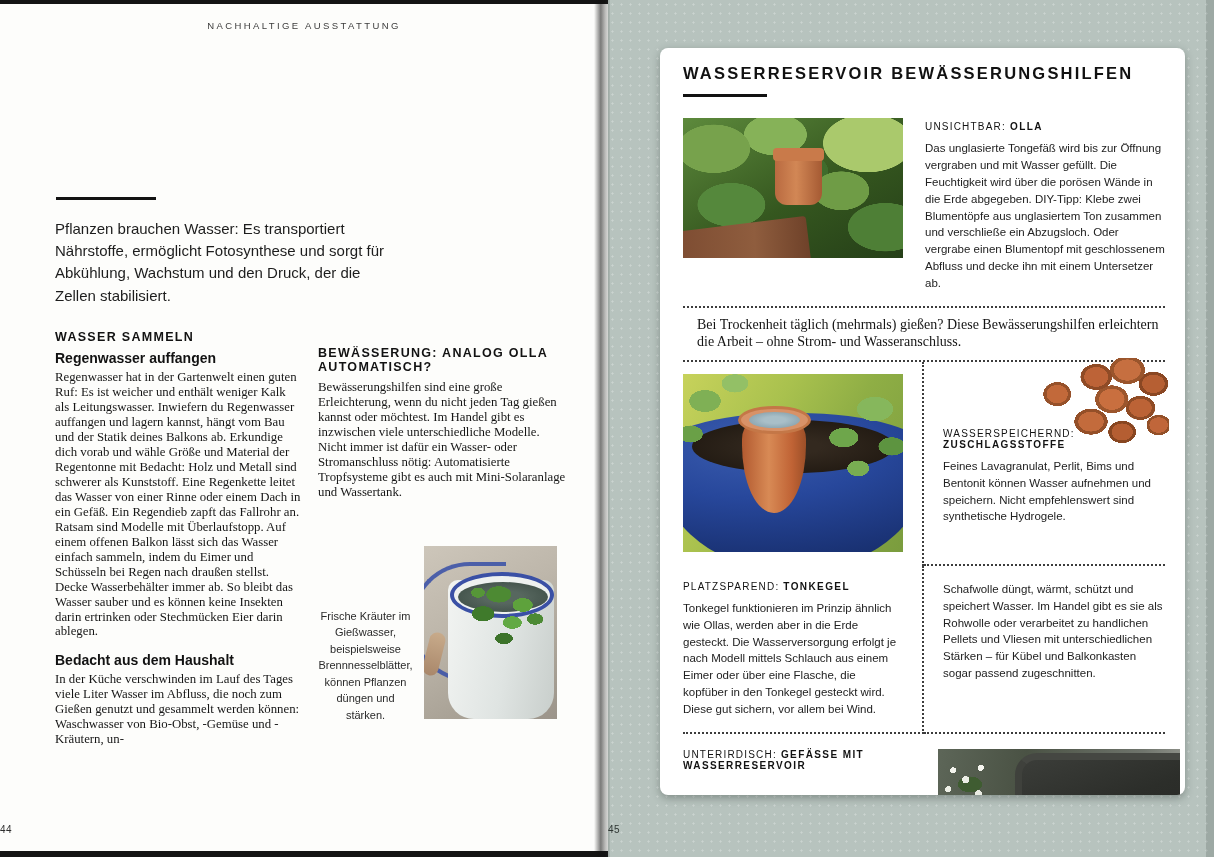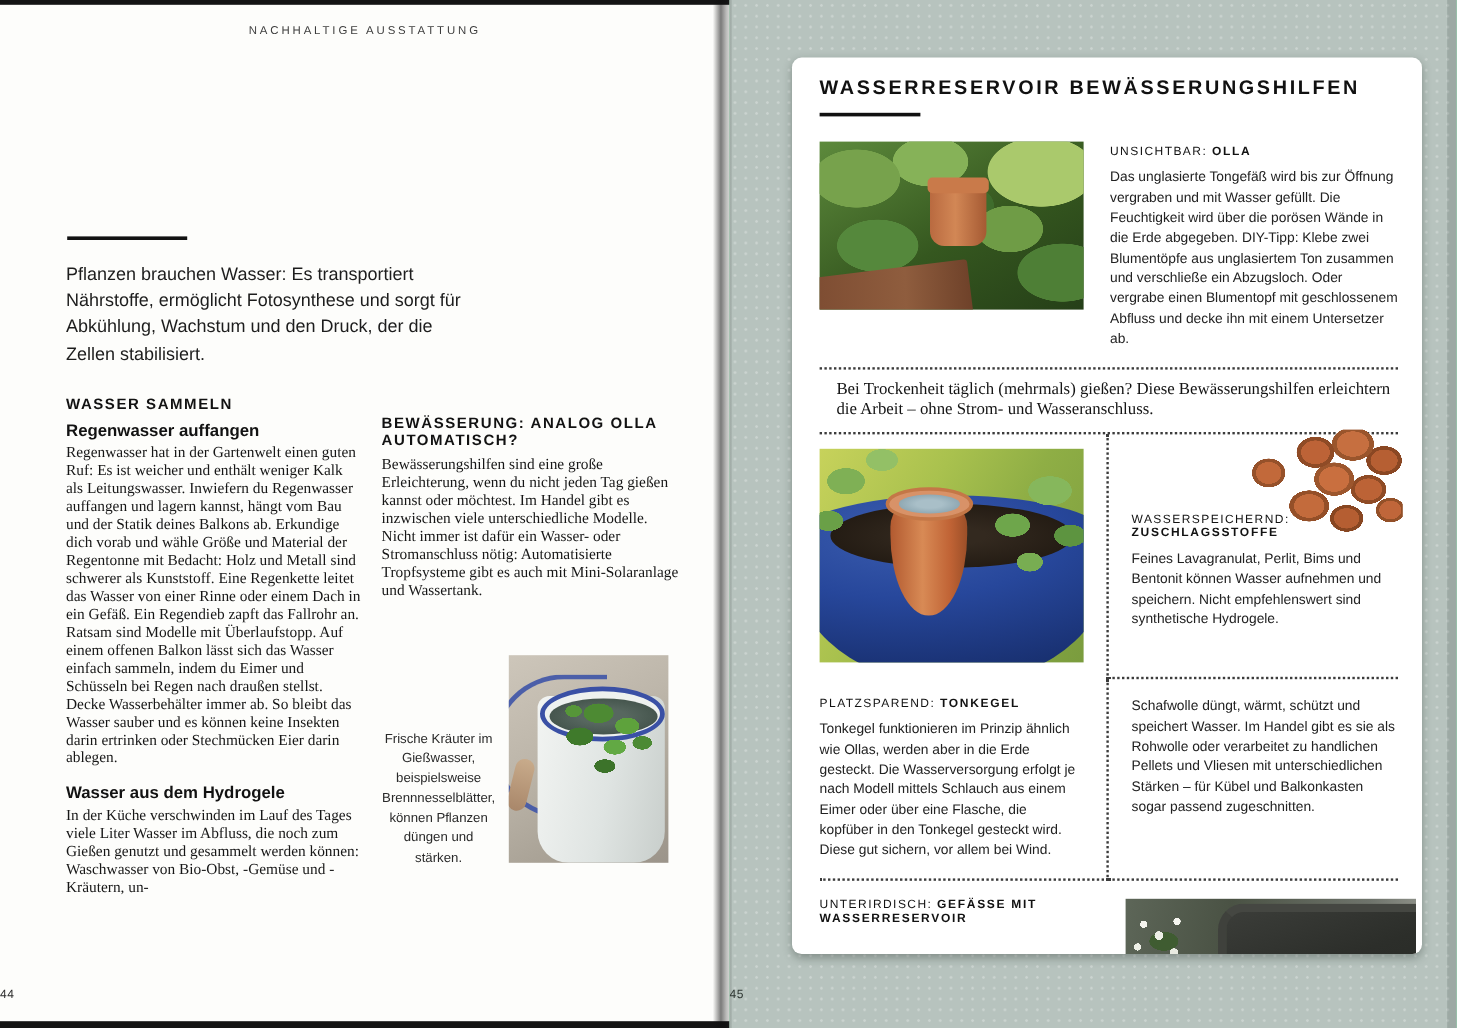--- a/index.html
+++ b/index.html
@@ -186,21 +186,21 @@
 
     <div class="lp-rule"></div>
 
     <p class="lp-intro">Pflanzen brauchen Wasser: Es transportiert Nährstoffe, ermöglicht Fotosynthese und sorgt für Abkühlung, Wachstum und den Druck, der die Zellen stabilisiert.</p>
 
     <div class="lp-cols">
       <div class="col">
         <h4 class="sc-head">WASSER SAMMELN</h4>
         <h5 class="sub-head">Regenwasser auffangen</h5>
         <p class="serif-p">Regenwasser hat in der Gartenwelt einen guten Ruf: Es ist weicher und enthält weniger Kalk als Leitungswasser. Inwiefern du Regenwasser auffangen und lagern kannst, hängt vom Bau und der Statik deines Balkons ab. Erkundige dich vorab und wähle Größe und Material der Regentonne mit Bedacht: Holz und Metall sind schwerer als Kunststoff. Eine Regenkette leitet das Wasser von einer Rinne oder einem Dach in ein Gefäß. Ein Regendieb zapft das Fallrohr an. Ratsam sind Modelle mit Überlaufstopp. Auf einem offenen Balkon lässt sich das Wasser einfach sammeln, indem du Eimer und Schüsseln bei Regen nach draußen stellst. Decke Wasserbehälter immer ab. So bleibt das Wasser sauber und es können keine Insekten darin ertrinken oder Stechmücken Eier darin ablegen.</p>
-        <h5 class="sub-head">Wasser aus dem Hydrogele</h5>
+        <h5 class="sub-head">Bedacht aus dem Haushalt</h5>
         <p class="serif-p">In der Küche verschwinden im Lauf des Tages viele Liter Wasser im Abfluss, die noch zum Gießen genutzt und gesammelt werden können: Waschwasser von Bio-Obst, -Gemüse und -Kräutern, un-</p>
       </div>
 
       <div class="col">
         <h4 class="sc-head" style="margin-top:16px;">BEWÄSSERUNG: ANALOG OLLA AUTOMATISCH?</h4>
         <p class="serif-p">Bewässerungshilfen sind eine große Erleichterung, wenn du nicht jeden Tag gießen kannst oder möchtest. Im Handel gibt es inzwischen viele unterschiedliche Modelle. Nicht immer ist dafür ein Wasser- oder Stromanschluss nötig: Automatisierte Tropfsysteme gibt es auch mit Mini-Solaranlage und Wassertank.</p>
 
         <div class="figure-row">
           <p class="fig-caption">Frische Kräuter im Gießwasser, beispielsweise Brennnesselblätter, können Pflanzen düngen und stärken.</p>
           <div class="photo-bucket">

